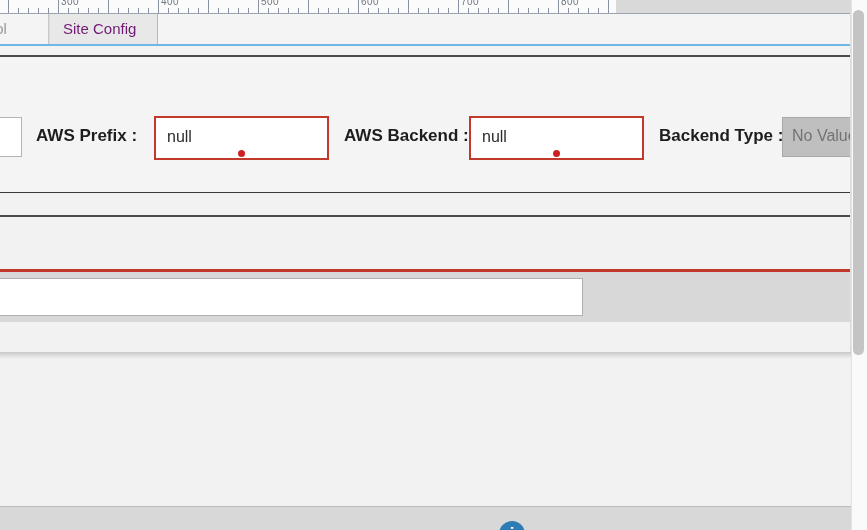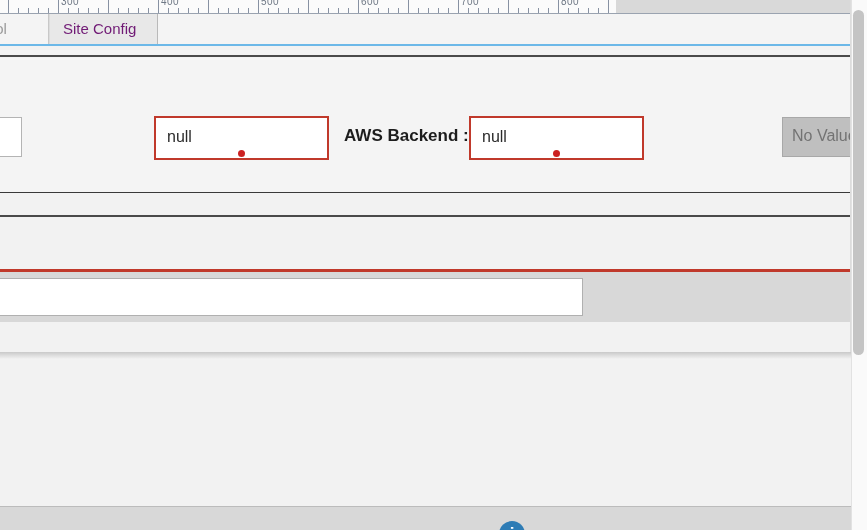--- a/index.html
+++ b/index.html
@@ -360,31 +360,33 @@
   </div>
 
   <div class="sep-dark" style="top:55px;"></div>
 
   <div class="form-band">
 
     <div class="text-input input-plain" style="left:-22px; top:59px; width:37px; height:40px;">
       <span class="val"></span>
     </div>
 
+    <div class="field-label" style="left:36px; top:68px;">AWS Prefix :</div>
     <div class="text-input input-error" style="left:147px; top:58px; width:175px; height:44px;">
       <span class="val">null</span>
       <span class="err-dot" style="left:82px; top:32px;"></span>
     </div>
 
     <div class="field-label" style="left:344px; top:68px;">AWS Backend :</div>
     <div class="text-input input-error" style="left:462px; top:58px; width:175px; height:44px;">
       <span class="val">null</span>
       <span class="err-dot" style="left:82px; top:32px;"></span>
     </div>
 
+    <div class="field-label" style="left:659px; top:68px;">Backend Type :</div>
     <div class="select-disabled" style="left:782px; top:59px; width:85px; height:40px;">
       <span class="val">No Value</span>
     </div>
   </div>
 
   <div class="sep-thin-dark" style="top:192px;"></div>
   <div class="band-light" style="top:193px; height:22px;"></div>
   <div class="sep-dark" style="top:215px;"></div>
 
   <div class="band-light" style="top:217px; height:53px;"></div>

